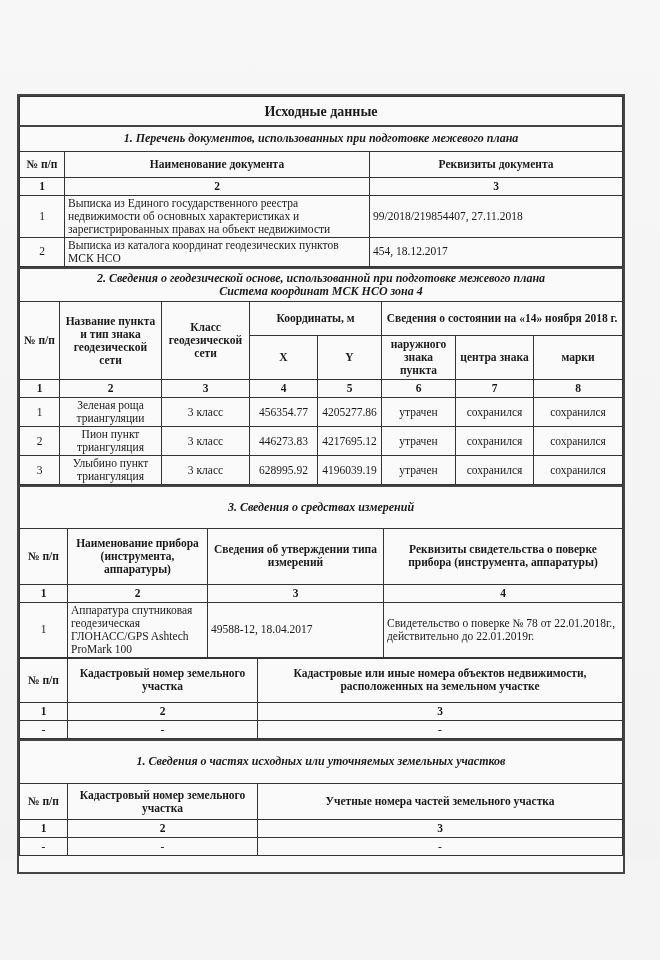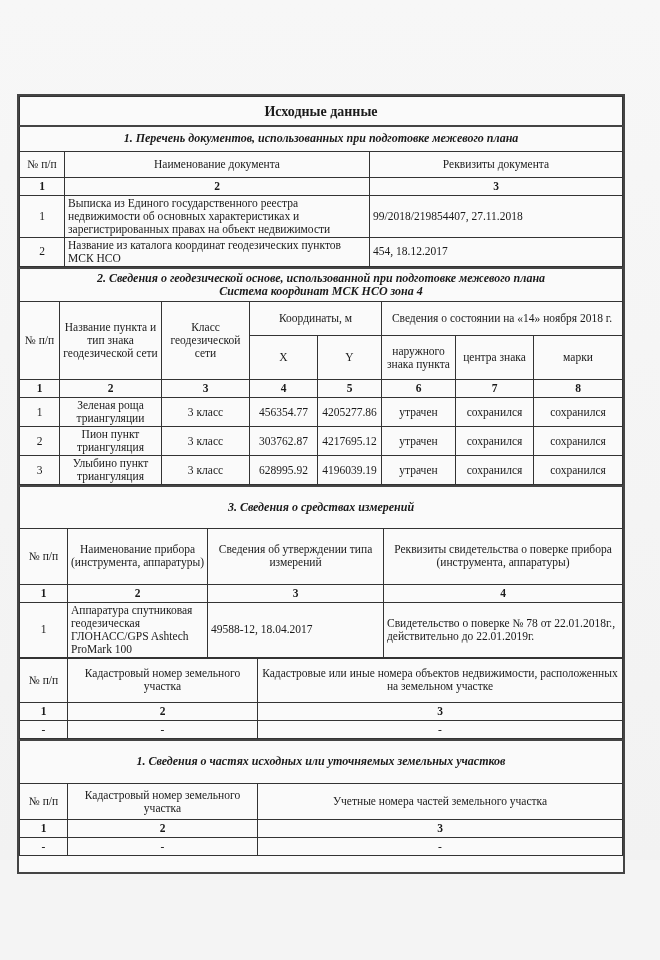--- a/index.html
+++ b/index.html
@@ -23,21 +23,21 @@
   }
   table { border-collapse: collapse; width: 100%; table-layout: fixed; }
   td, th {
     border: 1px solid #333;
     font-size: 11.5px;
     line-height: 13px;
     padding: 1px 3px;
     vertical-align: middle;
     font-weight: normal;
   }
-  th { font-weight: normal; text-align: center; }
+  th { font-weight: bold; text-align: center; }
   .title-row td {
     font-weight: bold; text-align: center; font-size: 14px;
     height: 26px; border-bottom: 2px solid #444;
   }
   .sec-row td {
     font-weight: bold; text-align: center; font-size: 12px;
     border-top: 2px solid #444;
     font-style: italic;
   }
   .num-row td { font-weight: bold; text-align: center; height: 15px; }
@@ -79,21 +79,21 @@
     <td>2</td>
     <td>3</td>
   </tr>
   <tr>
     <td class="c">1</td>
     <td class="l">Выписка из Единого государственного реестра недвижимости об основных характеристиках и зарегистрированных правах на объект недвижимости</td>
     <td class="l">99/2018/219854407, 27.11.2018</td>
   </tr>
   <tr>
     <td class="c">2</td>
-    <td class="l">Название из каталога координат геодезических пунктов МСК НСО</td>
+    <td class="l">Выписка из каталога координат геодезических пунктов МСК НСО</td>
     <td class="l">454, 18.12.2017</td>
   </tr>
 </tbody>
       </table>
 
 <table>
   <colgroup>
     <col style="width:40px">
           <col style="width:102px">
           <col style="width:88px">
@@ -141,21 +141,21 @@
     <td class="c">456354.77</td>
     <td class="c">4205277.86</td>
     <td class="c">утрачен</td>
     <td class="c">сохранился</td>
     <td class="c">сохранился</td>
   </tr>
   <tr style="height:28px">
     <td class="c">2</td>
     <td class="c">Пион пункт триангуляция</td>
     <td class="c">3 класс</td>
-    <td class="c">303762.87</td>
+    <td class="c">446273.83</td>
     <td class="c">4217695.12</td>
     <td class="c">утрачен</td>
     <td class="c">сохранился</td>
     <td class="c">сохранился</td>
   </tr>
   <tr style="height:28px">
     <td class="c">3</td>
     <td class="c">Улыбино пункт триангуляция</td>
     <td class="c">3 класс</td>
     <td class="c">628995.92</td>

